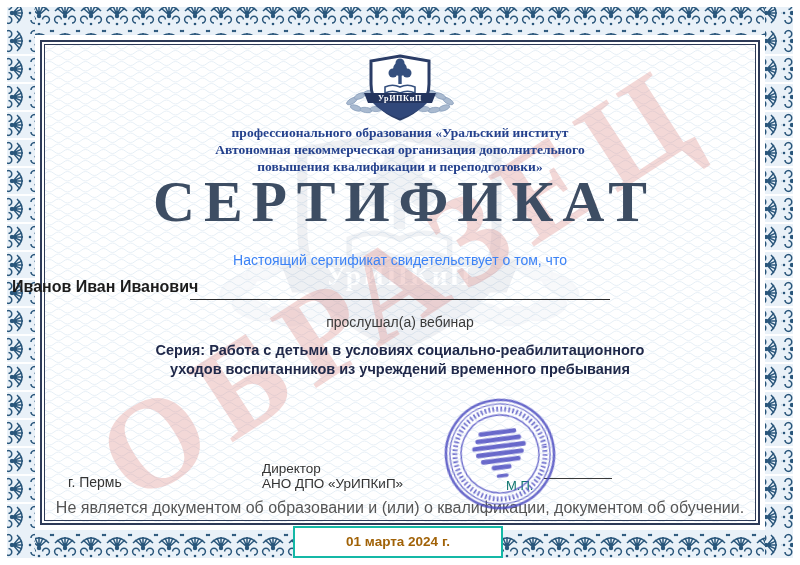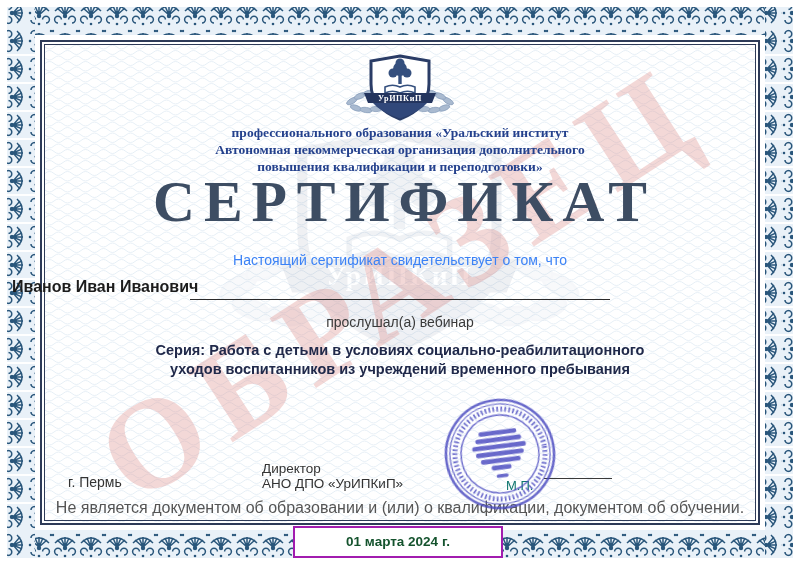--- a/index.html
+++ b/index.html
@@ -43,22 +43,22 @@
     font-size:14.5px;font-weight:bold;line-height:19px;color:#20294a;
   }
   .city{position:absolute;left:68px;top:474px;font-size:14px;color:#333;}
   .signer{position:absolute;left:262px;top:461px;font-size:13.5px;line-height:15px;color:#333;}
   .mp{position:absolute;left:506px;top:478px;font-size:13px;color:#0f766e;}
   .sig-line{position:absolute;left:544px;top:478px;width:68px;border-bottom:1.5px solid #3a3a3a;}
   .disclaimer{position:absolute;left:0;top:499px;width:800px;text-align:center;font-size:16px;color:#555;}
   .stamp{position:absolute;left:441px;top:395px;z-index:3;}
   .datebox{
     position:absolute;left:293px;top:526px;width:206px;height:28px;z-index:4;
-    background:#fff;border:2px solid #a21caf;text-align:center;line-height:28px;
-    font-size:13.5px;font-weight:bold;color:#14532d;
+    background:#fff;border:2px solid #14b8a6;text-align:center;line-height:28px;
+    font-size:13.5px;font-weight:bold;color:#a16207;
   }
 </style>
 </head>
 <body>
 
 <div class="page">
 
   <svg class="deco" width="800" height="565" viewBox="0 0 800 565">
     <defs>
       <pattern id="orn" width="26" height="28" patternUnits="userSpaceOnUse">

